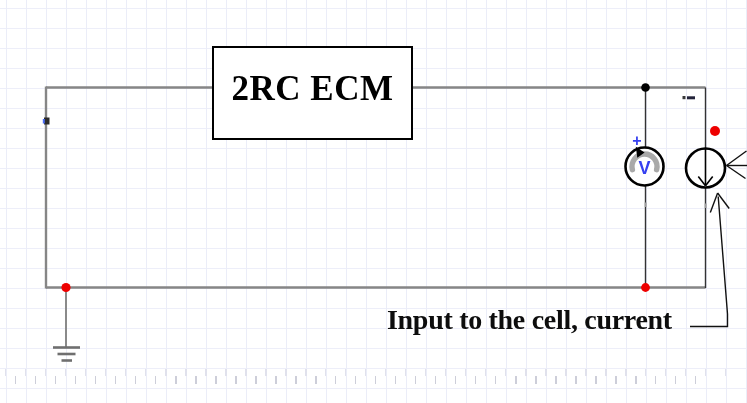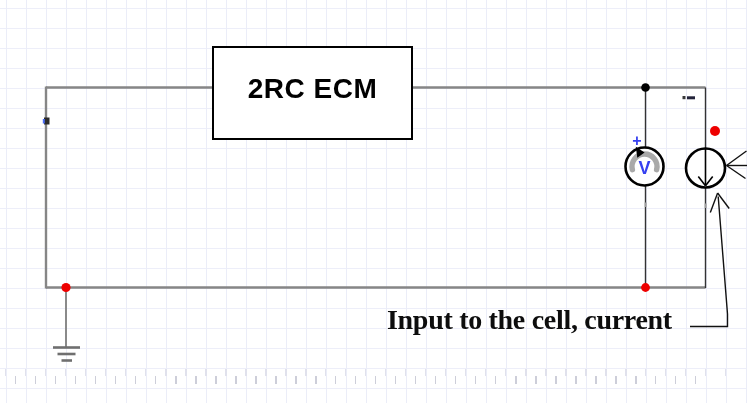--- a/index.html
+++ b/index.html
@@ -15,21 +15,21 @@
     background-position:6px 8px;
     font-family:"Liberation Serif", serif;
   }
   .wiring{position:absolute;left:0;top:0;}
   .ecm-block{
     position:absolute;left:212px;top:46px;width:201px;height:94px;
     box-sizing:border-box;border:2.3px solid #000;background:#fff;
     display:flex;align-items:center;justify-content:center;
   }
   .ecm-block .label{
-    font-family:Liberation Sans, sans-serif;font-weight:bold;font-size:28px;
+    font-family:Liberation Serif, serif;font-weight:bold;font-size:35px;
     color:#000;letter-spacing:0.5px;margin-top:-8px;
   }
   .caption{
     position:absolute;left:387px;top:304px;width:330px;
     font-family:"Liberation Serif", serif;font-weight:bold;font-size:28px;
     line-height:31px;color:#0d0d0d;letter-spacing:-0.3px;
   }
   .tickrow{position:absolute;pointer-events:none;}
   .tickrow.r1{
     left:5px;top:369px;width:740px;height:7px;

